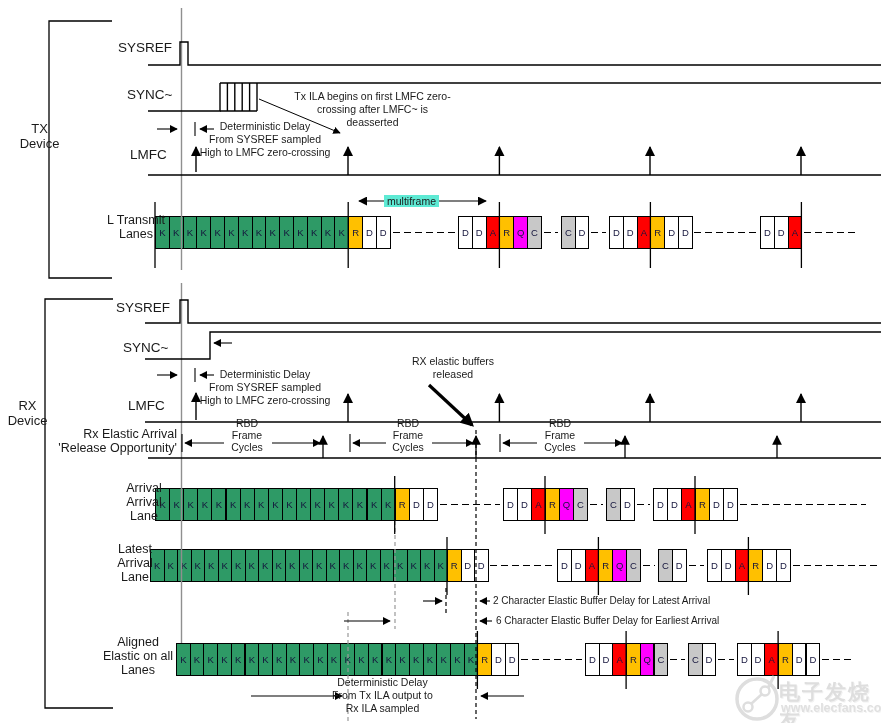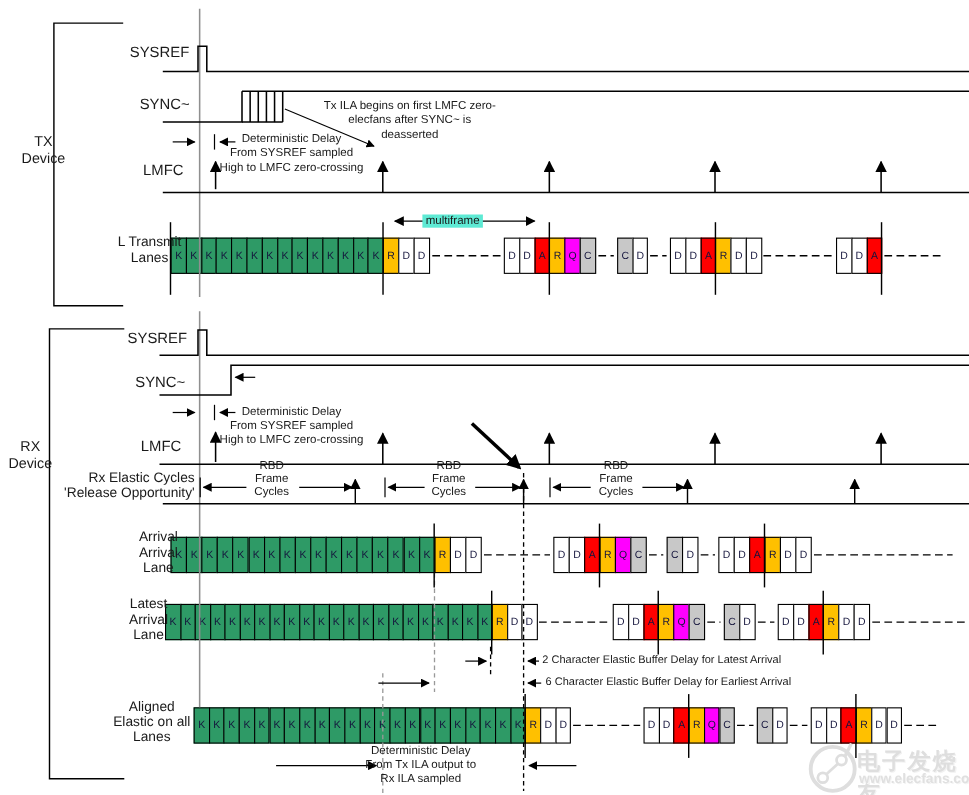--- a/index.html
+++ b/index.html
@@ -190,45 +190,49 @@
   </div>
   <div class="abs sig" style="left:118px;top:40px;width:58px;">SYSREF</div>
   <div class="abs sig" style="left:127px;top:87px;width:49px;">SYNC~</div>
   <div class="abs sig" style="left:130px;top:147px;width:46px;">LMFC</div>
   <div class="abs lane-lbl" style="left:95px;top:213px;width:82px;">
     <span class="line-span">L Transmit</span>
     <span class="line-span">Lanes</span>
   </div>
   <div class="abs note" style="left:285px;top:90px;width:175px;">
     <span class="line-span">Tx ILA begins on first LMFC zero-</span>
-    <span class="line-span">elecfans after SYNC~ is</span>
+    <span class="line-span">crossing after LMFC~ is</span>
     <span class="line-span">deasserted</span>
   </div>
   <div class="abs note" style="left:196px;top:120px;width:138px;">
     <span class="line-span">Deterministic Delay</span>
     <span class="line-span">From SYSREF sampled</span>
     <span class="line-span">High to LMFC zero-crossing</span>
   </div>
   <div class="abs mf" style="left:384px;top:195px;">multiframe</div>
 
   <div class="abs dev" style="left:5px;top:398px;width:45px;">
     <span class="line-span">RX</span>
     <span class="line-span">Device</span>
   </div>
   <div class="abs sig" style="left:116px;top:300px;width:58px;">SYSREF</div>
   <div class="abs sig" style="left:123px;top:340px;width:49px;">SYNC~</div>
   <div class="abs sig" style="left:128px;top:398px;width:46px;">LMFC</div>
   <div class="abs lane-lbl" style="left:30px;top:427px;width:147px;text-align:right;">
-    <span class="line-span">Rx Elastic Cycles</span>
+    <span class="line-span">Rx Elastic Arrival</span>
     <span class="line-span">'Release Opportunity'</span>
   </div>
   <div class="abs note" style="left:196px;top:368px;width:138px;">
     <span class="line-span">Deterministic Delay</span>
     <span class="line-span">From SYSREF sampled</span>
     <span class="line-span">High to LMFC zero-crossing</span>
+  </div>
+  <div class="abs note" style="left:398px;top:355px;width:110px;">
+    <span class="line-span">RX elastic buffers</span>
+    <span class="line-span">released</span>
   </div>
 
   <div class="abs rbd" style="left:222px;top:417px;width:50px;">
     <span class="line-span">RBD</span>
     <span class="line-span">Frame</span>
     <span class="line-span">Cycles</span>
   </div>
   <div class="abs rbd" style="left:383px;top:417px;width:50px;">
     <span class="line-span">RBD</span>
     <span class="line-span">Frame</span>

